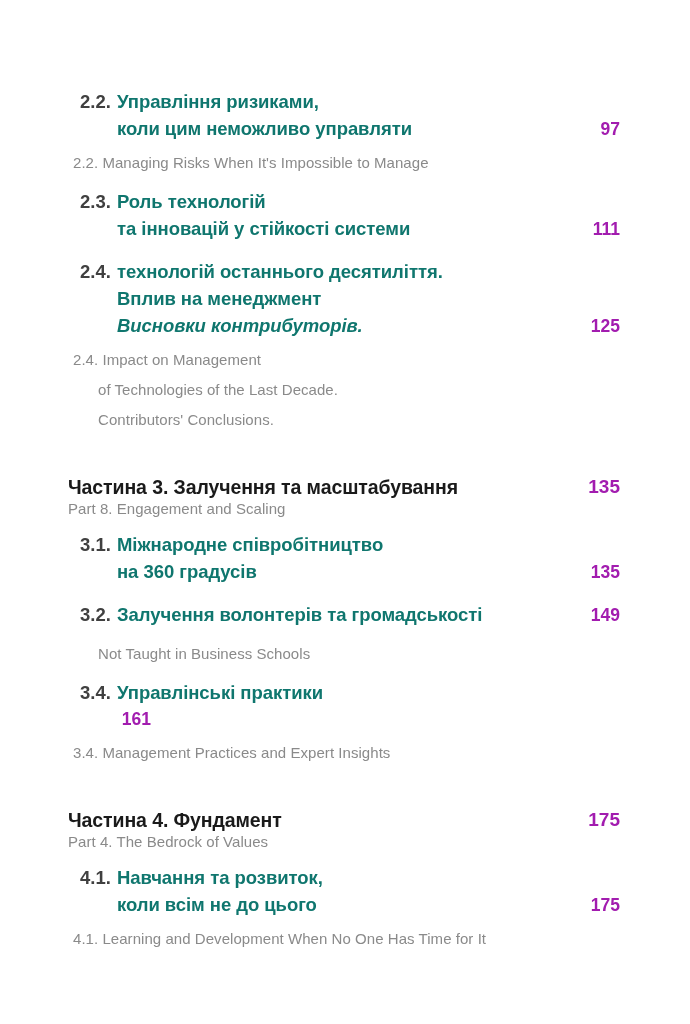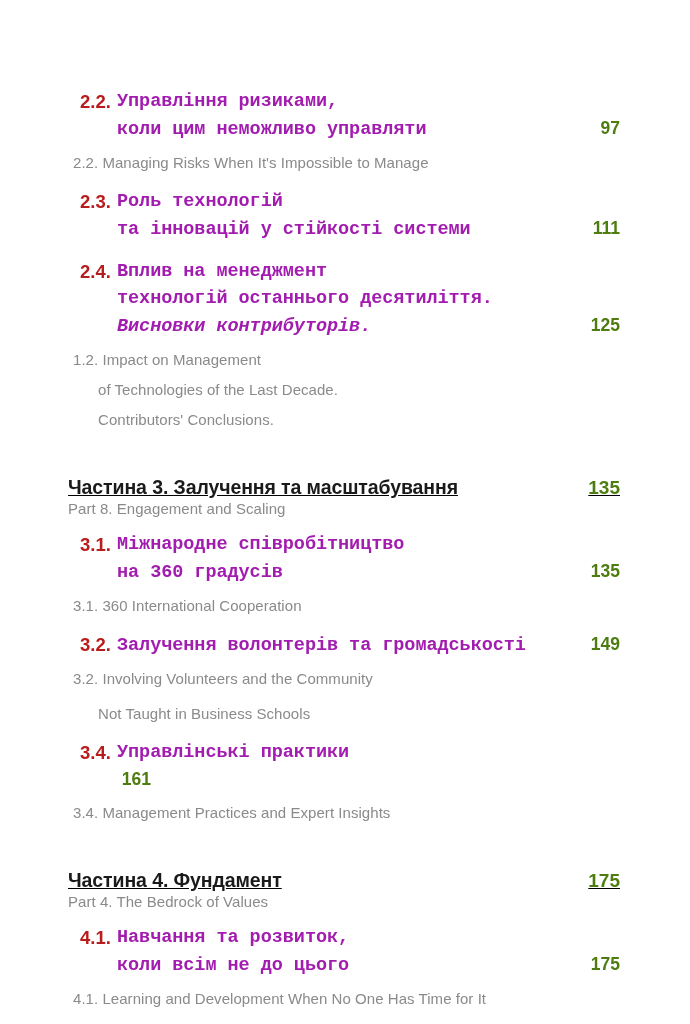--- a/index.html
+++ b/index.html
@@ -24,23 +24,22 @@
   }
 
   
   .part-block {
     margin-top: 46px;
     margin-bottom: 14px;
   }
 
   .part-row {
     display: flex;
-    align-items: flex-end;
+    align-items: flex-start;
     width: 100%;
-    text-decoration: underline;
   }
 
   .part-title {
     font-size: 19.5px;
     font-weight: bold;
     color: #1a1a1a;
     letter-spacing: -0.1px;
     white-space: nowrap;
   }
 
@@ -59,21 +58,21 @@
 
   .entry-ua {
     display: flex;
     align-items: flex-start;
     padding-left: 12px;
   }
 
   .entry-num {
     font-size: 18.5px;
     font-weight: bold;
-    color: #b91c1c;
+    color: #404040;
     flex: 0 0 auto;
     min-width: 37px;
     line-height: 27px;
     white-space: nowrap;
   }
 
   .entry-titles {
     flex: 1 1 auto;
     min-width: 0;
   }
@@ -82,35 +81,34 @@
     display: flex;
     align-items: baseline;
     justify-content: space-between;
     line-height: 27px;
     gap: 12px;
   }
 
   .title-text {
     font-size: 18.5px;
     font-weight: bold;
-    color: #a21caf;
+    color: #0f766e;
     letter-spacing: -0.05px;
     white-space: nowrap;
-    font-family: Liberation Mono, monospace;
   }
 
   .title-text.italic {
     font-style: italic;
   }
 
   
   .page-num {
     font-size: 17.5px;
     font-weight: bold;
-    color: #4d7c0f;
+    color: #a21caf;
     flex: 0 0 auto;
     text-align: right;
     min-width: 34px;
     white-space: nowrap;
   }
 
   .page-num.part {
     font-size: 19px;
     margin-left: auto;
   }
@@ -169,35 +167,35 @@
           </div>
         </div>
       </div>
     </div>
 
     <div class="entry">
       <div class="entry-ua">
         <span class="entry-num">2.4.</span>
         <div class="entry-titles">
           <div class="title-line">
+            <span class="title-text">технологій останнього десятиліття.</span>
+            <span class="page-num blank"></span>
+          </div>
+          <div class="title-line">
             <span class="title-text">Вплив на менеджмент</span>
-            <span class="page-num blank"></span>
-          </div>
-          <div class="title-line">
-            <span class="title-text">технологій останнього десятиліття.</span>
             <span class="page-num blank"></span>
           </div>
           <div class="title-line">
             <span class="title-text italic">Висновки контрибуторів.</span>
             <span class="page-num">125</span>
           </div>
         </div>
       </div>
       <div class="entry-en">
-        <span class="en-line">1.2. Impact on Management</span>
+        <span class="en-line">2.4. Impact on Management</span>
         <span class="en-line indent">of Technologies of the Last Decade.</span>
         <span class="en-line indent">Contributors' Conclusions.</span>
       </div>
     </div>
   </div>
 
   <div class="part-block">
     <div class="part-row">
       <span class="part-title">Частина 3. Залучення та масштабування</span>
       <span class="page-num part">135</span>
@@ -213,37 +211,31 @@
           <div class="title-line">
             <span class="title-text">Міжнародне співробітництво</span>
             <span class="page-num blank"></span>
           </div>
           <div class="title-line">
             <span class="title-text">на 360 градусів</span>
             <span class="page-num">135</span>
           </div>
         </div>
       </div>
-      <div class="entry-en">
-        <span class="en-line">3.1. 360 International Cooperation</span>
-      </div>
     </div>
 
     <div class="entry">
       <div class="entry-ua">
         <span class="entry-num">3.2.</span>
         <div class="entry-titles">
           <div class="title-line">
             <span class="title-text">Залучення волонтерів та громадськості</span>
             <span class="page-num">149</span>
           </div>
         </div>
-      </div>
-      <div class="entry-en">
-        <span class="en-line">3.2. Involving Volunteers and the Community</span>
       </div>
     </div>
 
     <div class="entry">
       <div class="entry-en">
         <span class="en-line indent">Not Taught in Business Schools</span>
       </div>
     </div>
 
     <div class="entry">

